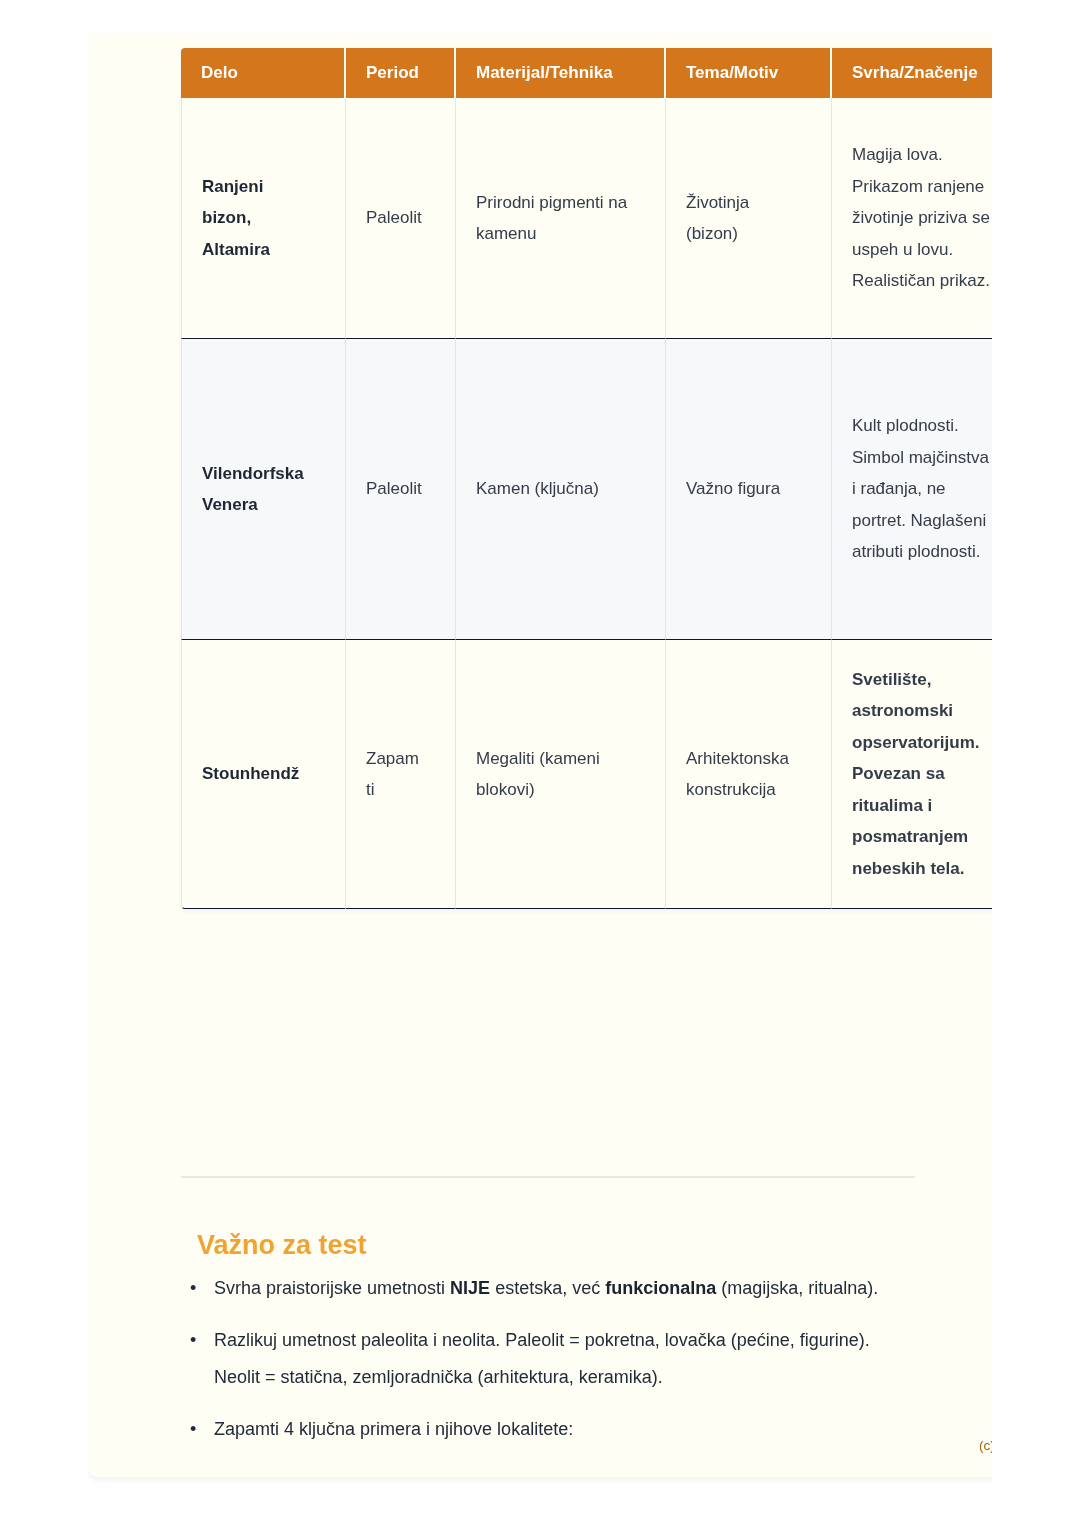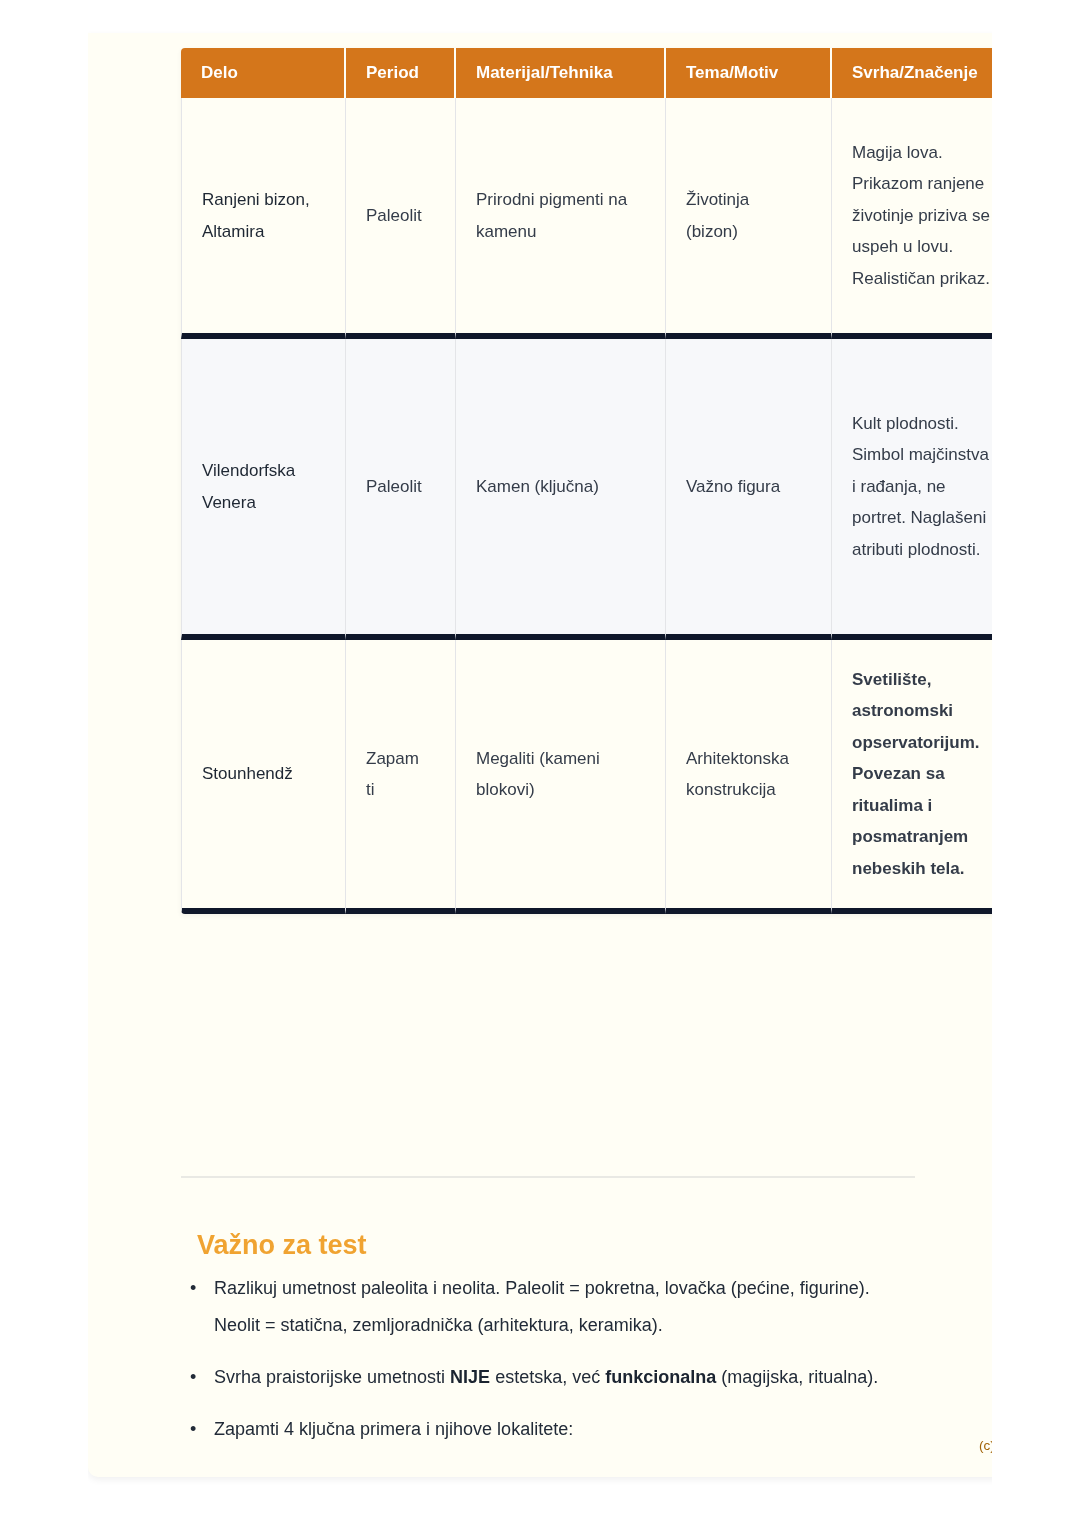--- a/index.html
+++ b/index.html
@@ -63,28 +63,28 @@
   }
   .art-table th:first-child { border-top-left-radius: 4px; }
   .art-table th:last-child  { border-top-right-radius: 4px; border-right: none; margin-left: 40px; }
   .art-table td {
     font-size: 17px;
     line-height: 1.85;
     color: #343C49;
     vertical-align: middle;
     padding: 24px 32px 24px 20px;
     border-right: 1px solid #E4E5E8;
-    border-bottom: 6px solid #0f172a;
+    border-bottom: 1px solid #0f172a;
     box-sizing: border-box;
     background: transparent;
     word-wrap: break-word;
   }
   .art-table td:first-child {
     border-left: 1px solid #E4E5E8;
-    font-weight: 400;
+    font-weight: 700;
     color: #1E2733;
     padding-right: 28px;
   }
   .art-table tbody tr:nth-child(even) td { background: #F7F8FA; }
   .art-table tbody tr:nth-child(1) td { height: 241px; }
   .art-table tbody tr:nth-child(2) td { height: 301px; }
   .art-table tbody tr:nth-child(3) td { height: 236px; }
   .art-table tbody tr:nth-child(4) td { height: 264px; }
   .art-table tbody tr:last-child td:first-child { border-bottom-left-radius: 4px; }
   .art-table tbody tr:last-child td:last-child  { border-bottom-right-radius: 4px; font-weight: bold; }
@@ -194,20 +194,20 @@
           <td>Svetilište, astronomski opservatorijum. Povezan sa ritualima i posmatranjem nebeskih tela.</td>
         </tr>
       </tbody>
   </table>
 
   <div class="divider"></div>
 
   <h2 class="section-heading">Važno za test</h2>
 
   <ul class="key-points" id="bullets">
+      <li><span>Svrha praistorijske umetnosti </span><b>NIJE</b><span> estetska, već </span><b>funkcionalna</b><span> (magijska, ritualna).</span></li>
       <li><span>Razlikuj umetnost paleolita i neolita. Paleolit = pokretna, lovačka (pećine, figurine). Neolit = statična, zemljoradnička (arhitektura, keramika).</span></li>
-      <li><span>Svrha praistorijske umetnosti </span><b>NIJE</b><span> estetska, već </span><b>funkcionalna</b><span> (magijska, ritualna).</span></li>
       <li><span>Zapamti 4 ključna primera i njihove lokalitete:</span></li>
     </ul>
 
   <div class="watermark">(c) Knowunity 2025</div>
 
 </div>
 
 </body></html>

